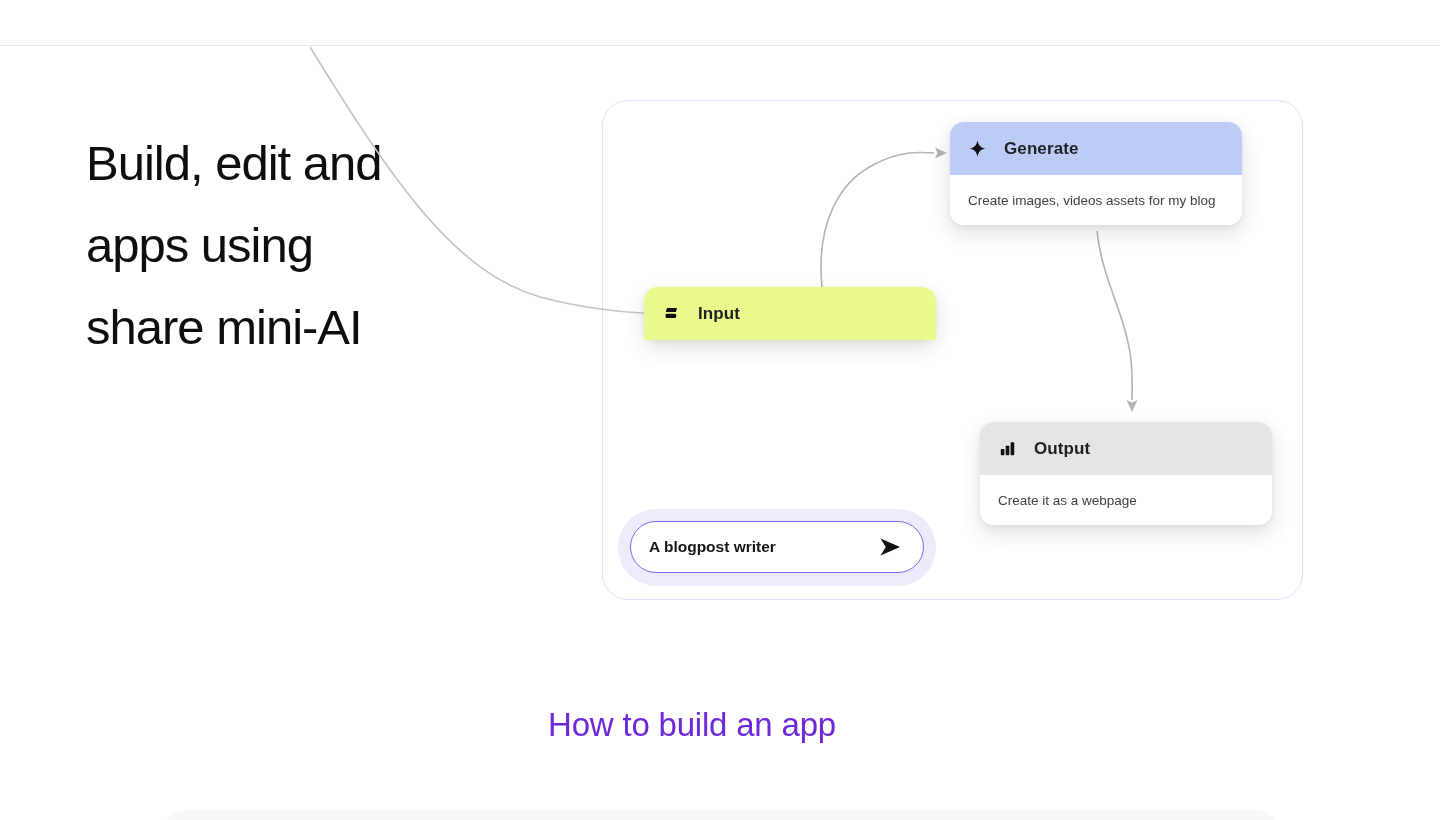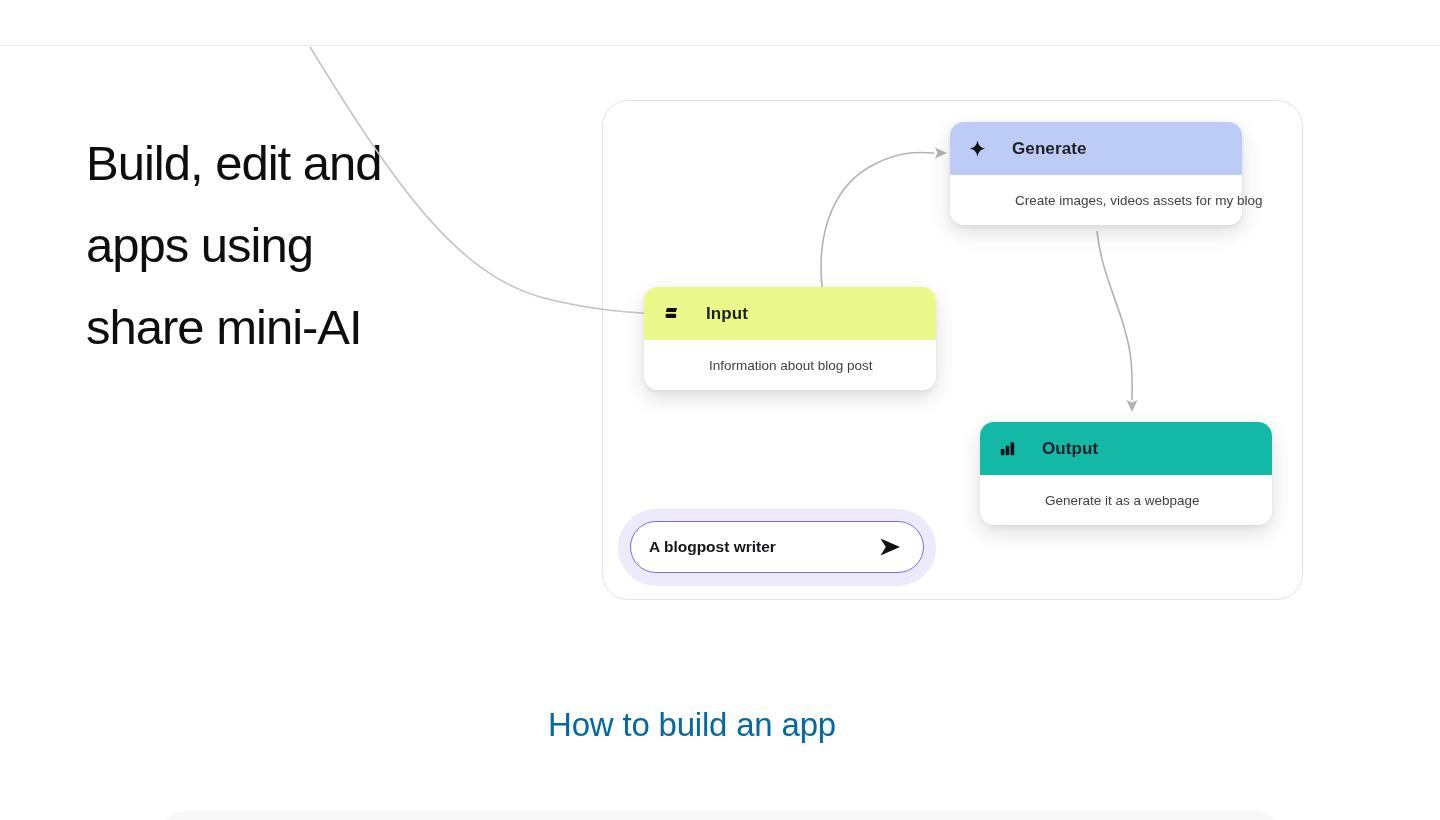--- a/index.html
+++ b/index.html
@@ -18,24 +18,24 @@
                    pointer-events:none; z-index:3; }
 
   
   .panel { position:absolute; left:602px; top:100px; width:701px; height:500px;
            background:#ffffff; border:1px solid #dde2f8; border-radius:26px; z-index:1; }
 
   
   .node { position:absolute; width:292px; border-radius:14px; background:#ffffff;
           box-shadow:0 8px 20px rgba(60,64,67,.16), 0 2px 5px rgba(60,64,67,.08); z-index:4; }
   .node-header { height:53px; border-radius:14px 14px 0 0; display:flex; align-items:center;
-                 gap:25px; padding:0 18px; }
+                 gap:17px; padding:0 18px; }
   .node-title { font-size:17px; font-weight:600; color:#1f2023; letter-spacing:.1px; }
   .node-body { height:50px; display:flex; align-items:center; padding:8px 18px;
-               border-radius:0 0 14px 14px; background:#ffffff;margin-left:47px; }
+               border-radius:0 0 14px 14px; background:#ffffff; }
   .node-desc { font-size:13.5px; color:#3f4045; white-space:nowrap; }
   .node-icon { width:19px; height:19px; flex:0 0 auto; display:block; }
 
   .node-generate { left:950px; top:122px; }
   .node-input    { left:644px; top:287px; }
   .node-output   { left:980px; top:422px; }
 
   
   .prompt-halo { position:absolute; left:618px; top:509px; width:318px; height:77px;
                  border-radius:38px; z-index:4; }
@@ -44,21 +44,21 @@
                  display:flex; align-items:center; padding:0 20px 0 18px; }
   .prompt-text { flex:1; border:none; outline:none; background:transparent;
                  font-family:"Liberation Sans", "DejaVu Sans", sans-serif;
                  font-size:15.5px; font-weight:600; color:#15161a; }
   .send-btn { width:26px; height:26px; border:none; background:transparent; cursor:pointer;
               display:flex; align-items:center; justify-content:center; padding:0; }
   .send-btn svg { width:24px; height:24px; display:block; }
 
   
   .section-heading-wrap { position:absolute; left:0; top:706px; width:1384px; text-align:center; }
-  .section-heading { font-size:33px; font-weight:500; color:#0369a1; letter-spacing:-.2px; }
+  .section-heading { font-size:33px; font-weight:500; color:#6d28d9; letter-spacing:-.2px; }
 
   
   .bottom-card { position:absolute; left:160px; top:810px; width:1122px; height:60px;
                  background:#f8f8f8; border-radius:28px 28px 0 0; }
 </style>
 </head>
 <body>
 
 <div class="top-divider"></div>
 
@@ -103,38 +103,35 @@
 <div class="node node-input">
   <div class="node-header" style="background: rgb(235, 249, 140);">
     <svg class="node-icon" viewBox="0 0 24 24">
       <g fill="#111">
         <path d="M6.2 5 H19 L17.6 10.2 H4.8 Z"></path>
         <rect x="4.5" y="12.4" width="13.4" height="5.2" rx="1.4"></rect>
       </g>
     </svg>
     <span class="node-title">Input</span>
   </div>
-  <div class="node-body">
-    <span class="node-desc">Information about blog post</span>
-  </div>
 </div>
 
 <div class="node node-output">
-  <div class="node-header" style="background: #14b8a6;">
+  <div class="node-header" style="background: #e5e5e5;">
     <svg class="node-icon" viewBox="0 0 24 24">
       <g fill="#111">
         <rect x="3.5" y="12.5" width="4.6" height="8" rx="1"></rect>
         <rect x="9.7" y="8.5" width="4.6" height="12" rx="1"></rect>
         <rect x="15.9" y="4" width="4.6" height="16.5" rx="1"></rect>
       </g>
     </svg>
     <span class="node-title">Output</span>
   </div>
   <div class="node-body">
-    <span class="node-desc">Generate it as a webpage</span>
+    <span class="node-desc">Create it as a webpage</span>
   </div>
 </div>
 
 <div class="prompt-halo" style="background: rgb(237, 235, 251);">
   <div class="prompt-pill" style="border-color: rgb(124, 107, 239);">
     <input class="prompt-text" type="text" value="A blogpost writer" style="">
     <button class="send-btn">
       <svg viewBox="0 0 24 24">
         <path d="M2.5 3.5 L22 12 L2.5 20.5 L7.8 12 Z" fill="#111"></path>
       </svg>

